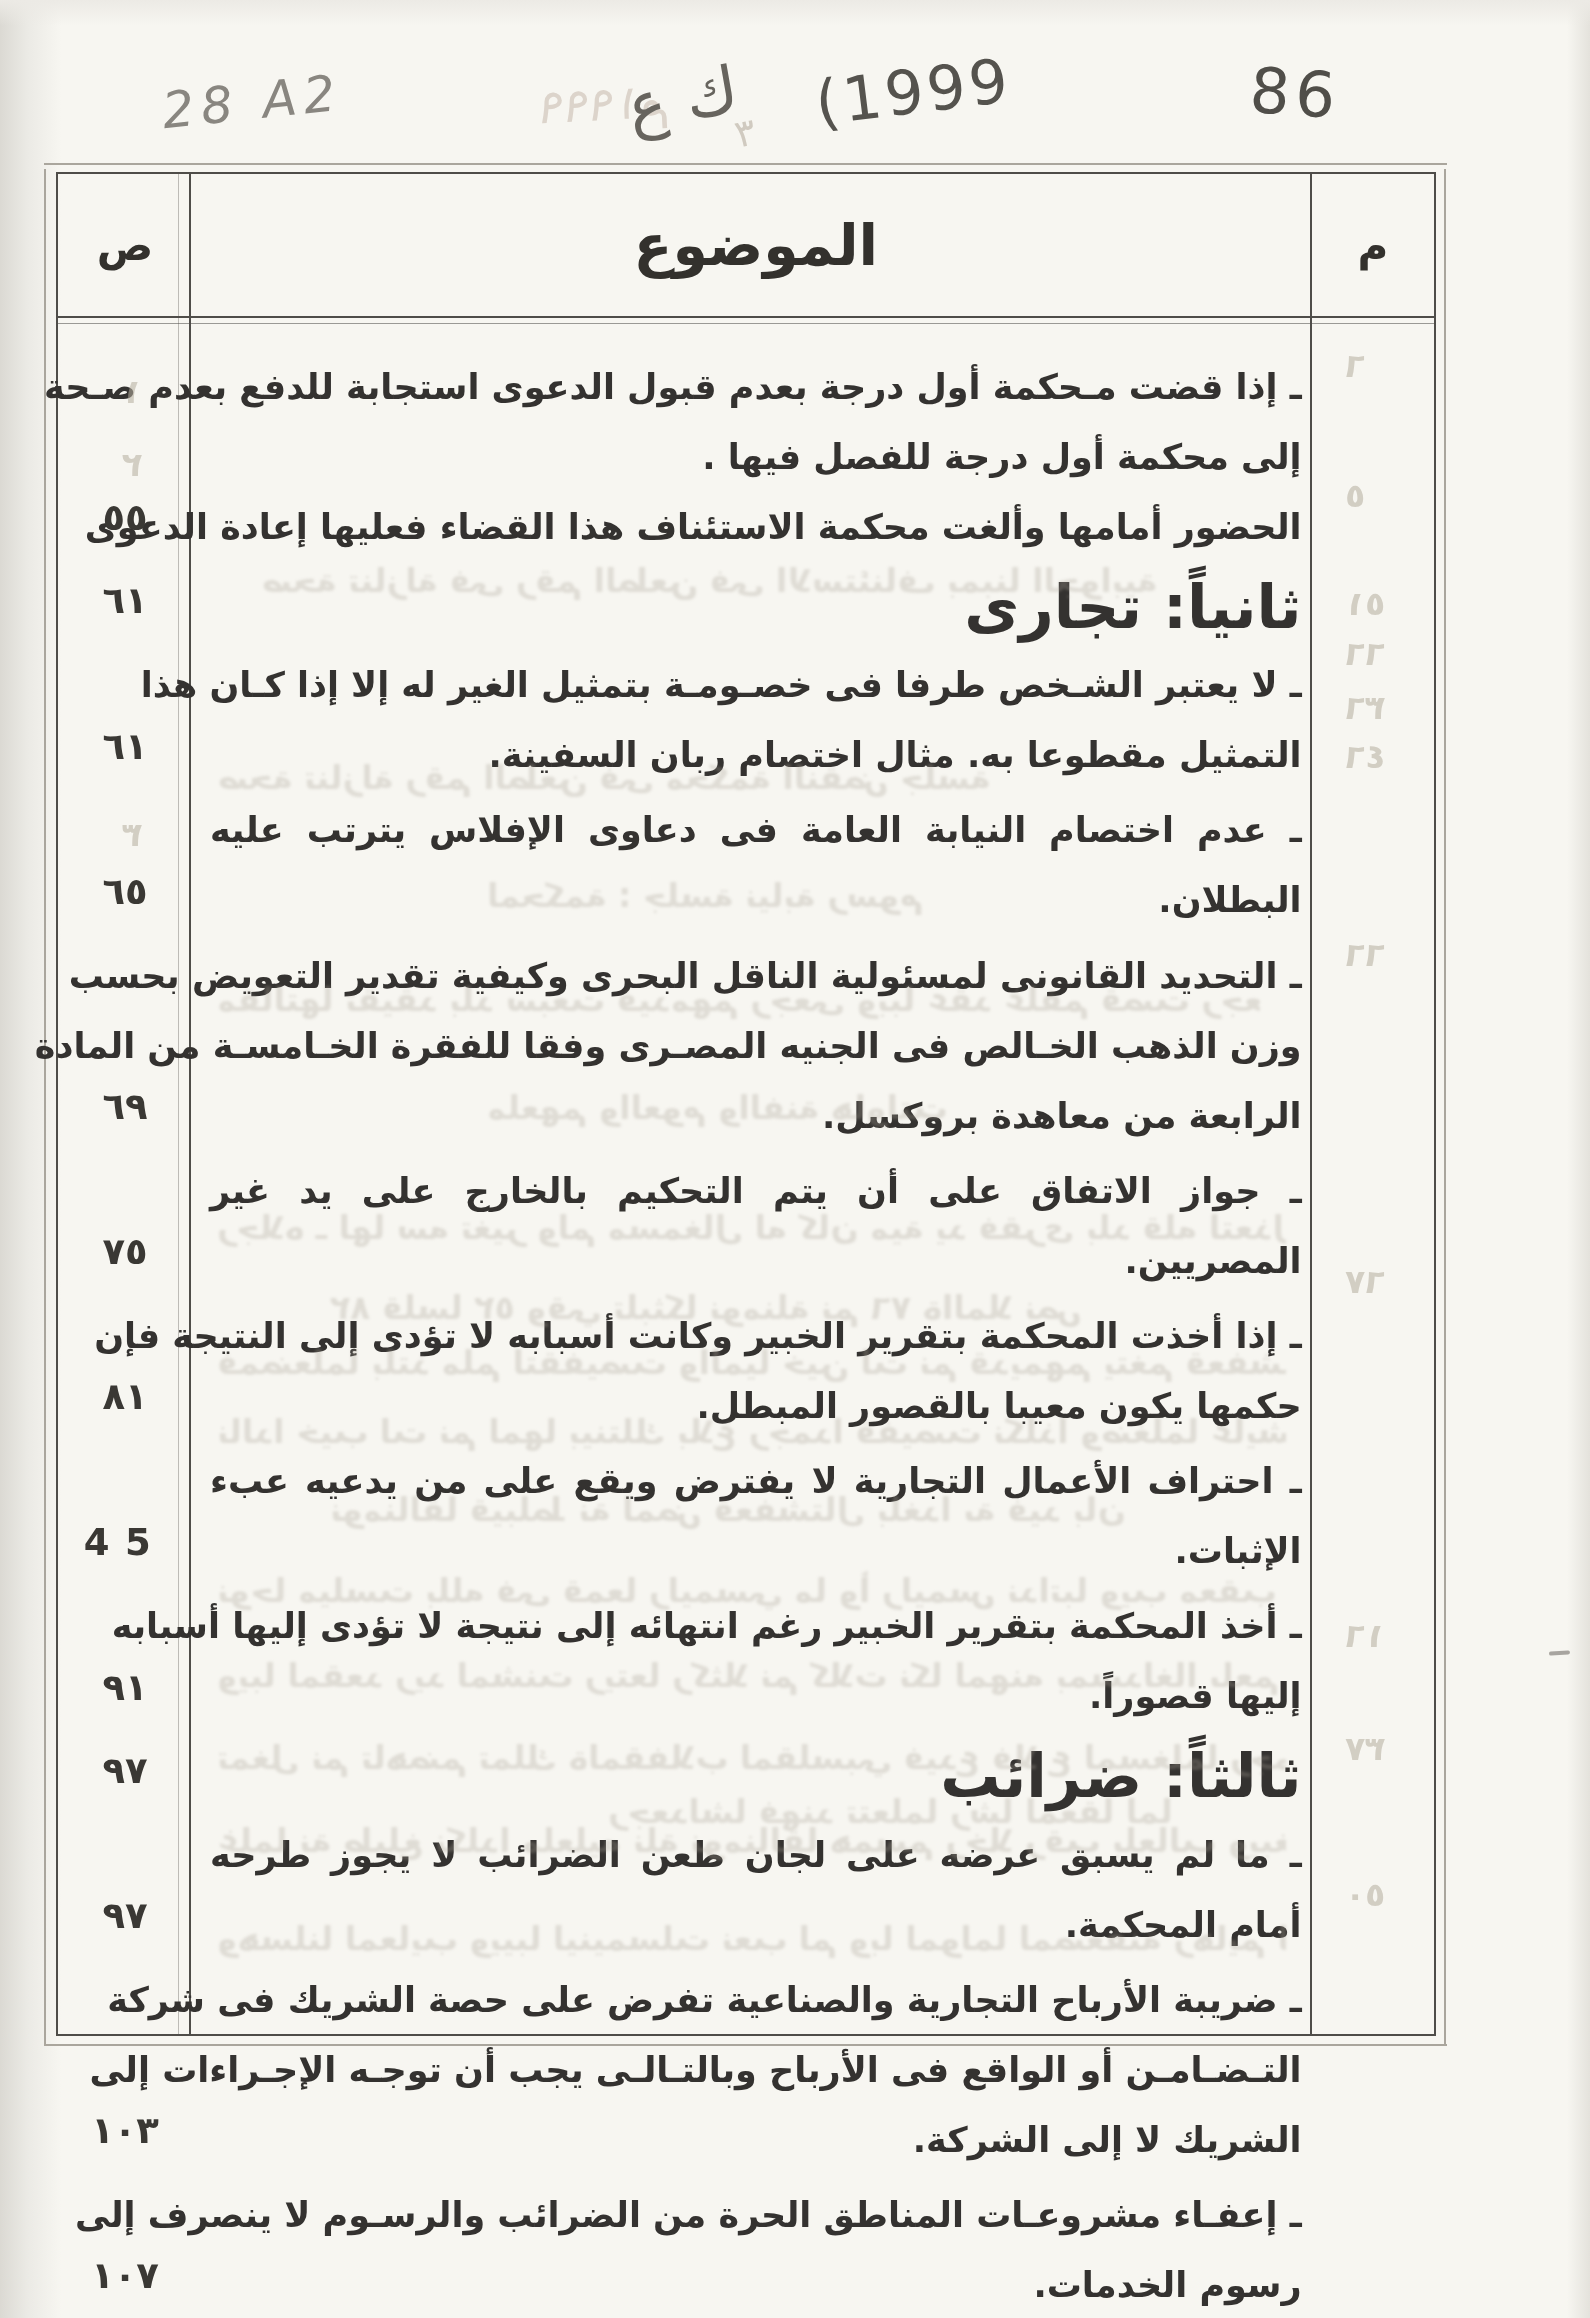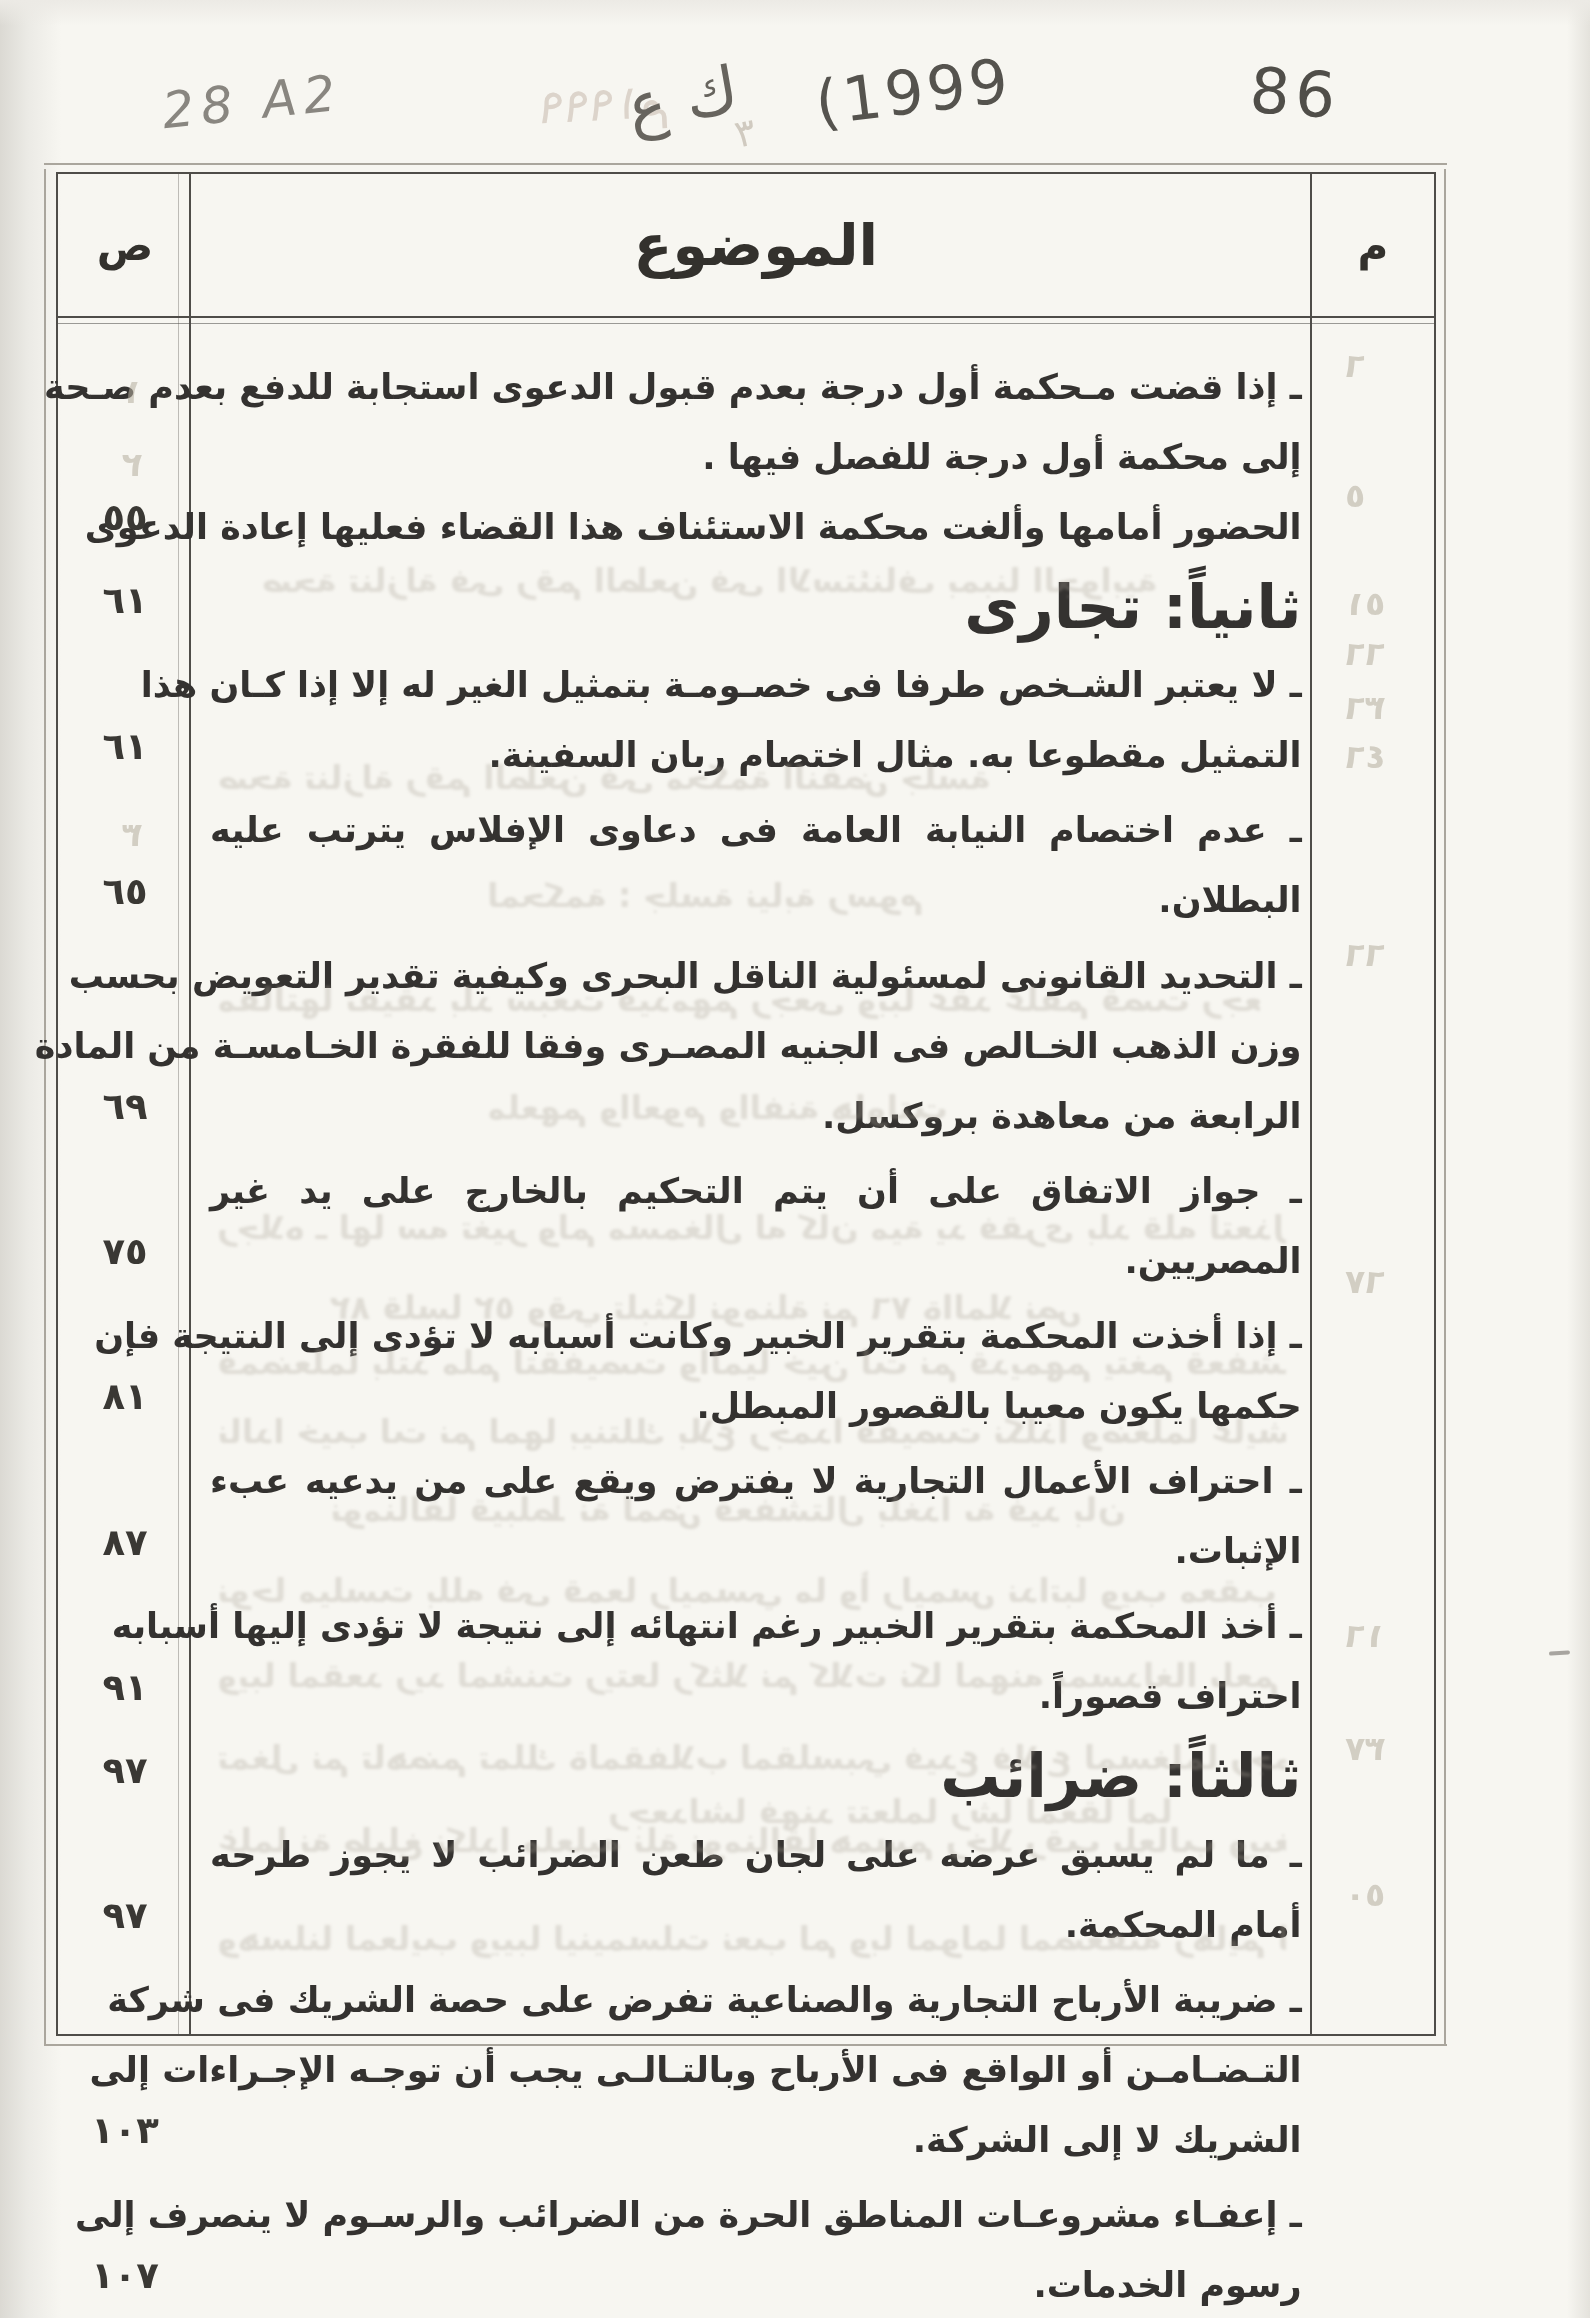--- a/index.html
+++ b/index.html
@@ -183,28 +183,28 @@
           <div class="col-page page-cell">
             <span>٨١</span>
           </div>
         </div>
         <div class="row">
           <div class="col-m"></div>
           <div class="col-subject subject-lines">
             <div class="tline last">ـ احتراف الأعمال التجارية لا يفترض ويقع على من يدعيه عبء الإثبات.</div>
           </div>
           <div class="col-page page-cell">
-            <span>٨٧</span>
+            <span>45</span>
           </div>
         </div>
         <div class="row">
           <div class="col-m"></div>
           <div class="col-subject subject-lines">
             <div class="tline">ـ أخذ المحكمة بتقرير الخبير رغم انتهائه إلى نتيجة لا تؤدى إليها أسبابه</div>
-            <div class="tline last">احتراف قصوراً.</div>
+            <div class="tline last">إليها قصوراً.</div>
           </div>
           <div class="col-page page-cell">
             <span>٩١</span>
           </div>
         </div>
         <div class="row heading-row">
           <div class="col-m"></div>
           <div class="col-subject subject-lines">
             <div class="tline heading">ثالثاً: ضرائب</div>
           </div>

